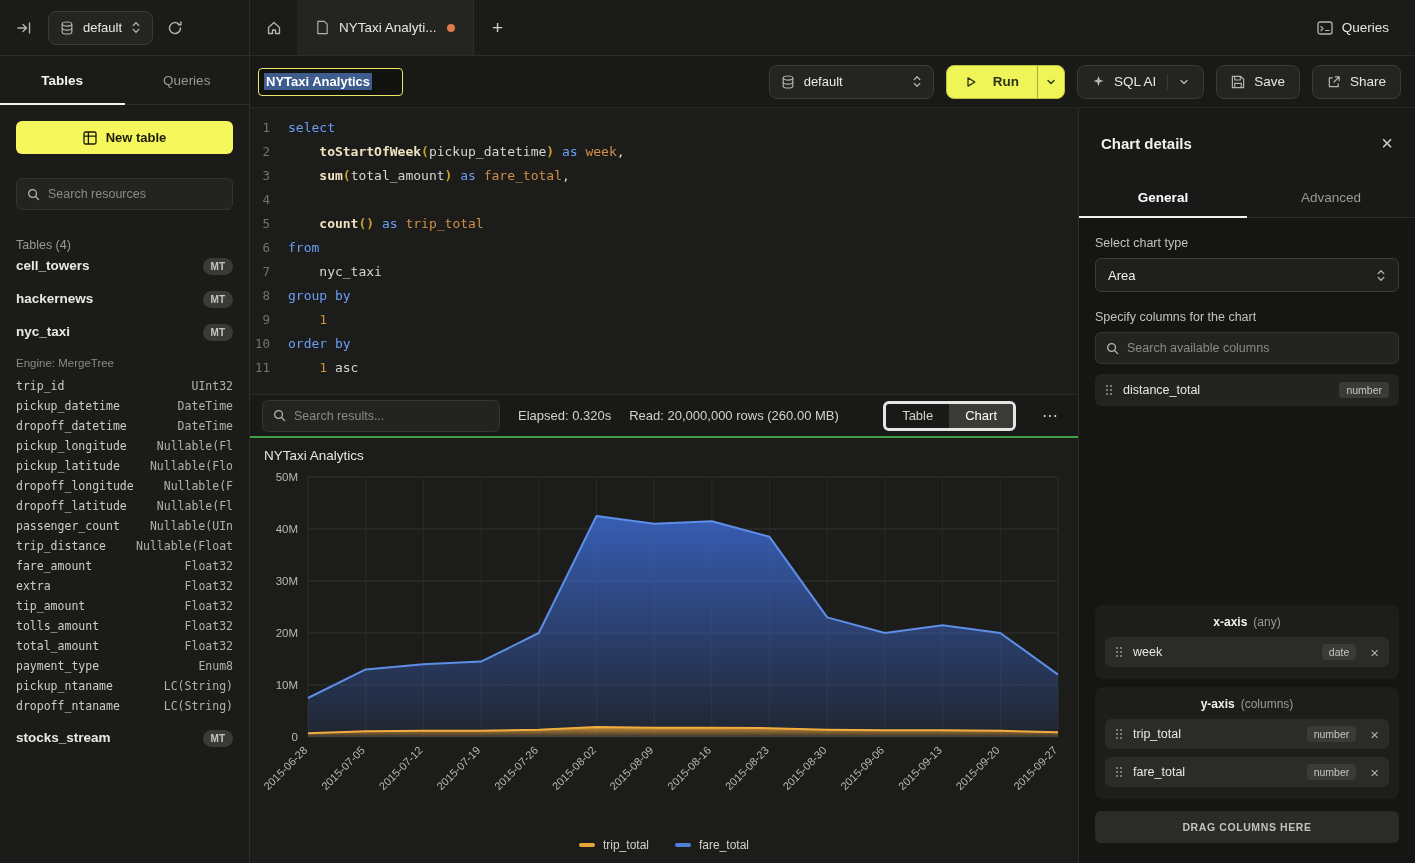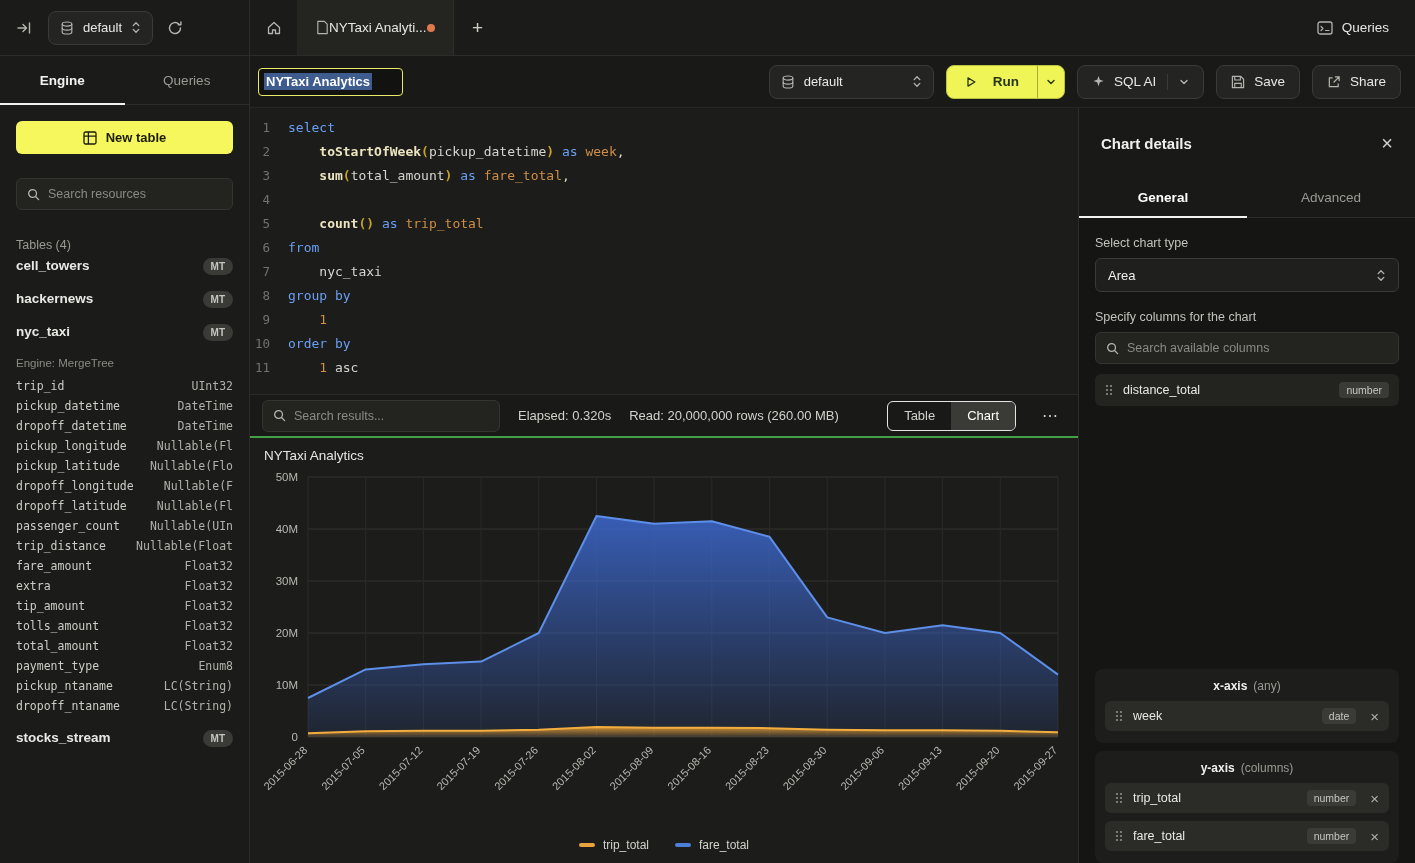--- a/index.html
+++ b/index.html
@@ -11,21 +11,21 @@
   
   .topbar{height:56px;display:flex;align-items:stretch;background:#1b1b19;border-bottom:1px solid #2c2c29}
   .tb-left{flex:0 0 250px;display:flex;align-items:center;border-right:1px solid #2c2c29}
   .collapse-btn{margin-left:16px;cursor:pointer}
   .db-pill{display:flex;align-items:center;gap:9px;background:#242422;border:1px solid #3a3a36;
     border-radius:8px;height:34px;padding:0 11px;color:#e8e8e4;font-size:13px;cursor:pointer}
   .tb-left .db-pill{margin-left:16px}
   .refresh-btn{margin-left:14px;cursor:pointer}
   .tb-tabs{display:flex;align-items:stretch}
   .home-tab{width:48px;display:flex;align-items:center;justify-content:center;cursor:pointer;border-right:1px solid #262624}
-  .editor-tab{display:flex;align-items:center;padding:0 18px;background:#242421;
+  .editor-tab{display:flex;align-items:center;gap:10px;padding:0 18px;background:#242421;
     border-right:1px solid #2e2e2b;color:#ececе8;font-size:13.5px;cursor:pointer}
   .tab-dot{width:8px;height:8px;border-radius:50%;background:#e07a4e}
   .plus-tab{width:48px;display:flex;align-items:center;justify-content:center;color:#cfcfc9;font-size:19px;cursor:pointer}
   .tb-spacer{flex:1}
   .queries-btn{display:flex;align-items:center;gap:9px;color:#ececе8;font-size:13.5px;margin-right:26px;cursor:pointer}
   .icon-plus::before{content:"+"}
   .icon-dots::before{content:"\22EF"}
   .icon-close::before{content:"\D7"}
 
   
@@ -87,21 +87,21 @@
   .tk-pa{color:#c9a227;font-weight:bold}
   .tk-id{color:#d6d6d0}
   .tk-al{color:#cf8e47}
   .tk-pu{color:#d6d6d0}
 
   
   .results-bar{height:44px;flex:0 0 44px;display:flex;align-items:center;gap:18px;padding:0 12px;
     background:#191917;border-top:1px solid #2a2a27;border-bottom:2px solid #43a047}
   .res-search{width:238px;flex:0 0 238px}
   .res-meta{color:#d2d2cc;font-size:13px;white-space:nowrap}
-  .view-toggle{margin-left:auto;display:flex;border:1px solid #e5e5e5;border-radius:6px;overflow:hidden;height:30px}
+  .view-toggle{margin-left:auto;display:flex;border:3px solid #e5e5e5;border-radius:6px;overflow:hidden;height:30px}
   .view-seg{display:flex;align-items:center;padding:0 16px;color:#d2d2cc;font-size:13px;cursor:pointer}
   .view-seg.active{background:#3a3a36;color:#fff}
   .res-dots{color:#d2d2cc;font-size:16px;padding:0 8px;cursor:pointer}
 
   
   .chart-section{flex:1;display:flex;flex-direction:column;min-height:0;background:#1c1c1a}
   .chart-title{padding:10px 0 0 14px;color:#e6e6e2;font-size:13.5px;flex:0 0 27px}
   .chart-svg{width:828px;height:362px;flex:0 0 362px}
   .chart-svg text{font-family:"Liberation Sans",sans-serif}
   .chart-legend{flex:1;display:flex;align-items:center;justify-content:center;gap:26px}
@@ -202,21 +202,21 @@
     </span>
     <span>Queries</span>
   </div>
 </div>
 
 <div class="app">
 
   <div class="sidebar">
     <div class="side-tabs">
       <div class="side-tab active">
-          <span>Engine</span>
+          <span>Tables</span>
         </div>
       <div class="side-tab">
           <span>Queries</span>
         </div>
     </div>
     <div class="new-table-btn">
       <span class="icon">
         <svg width="14" height="14" viewBox="0 0 14 14">
             <rect x="1" y="1" width="12" height="12" rx="1.5" fill="none" stroke="currentColor" stroke-width="1.3"></rect>
             <path d="M1 5.2h12M5.4 1v12" stroke="currentColor" stroke-width="1.3"></path>
@@ -652,17 +652,18 @@
                         <circle cx="6" cy="10" r="1.1"></circle>
                       </g>
                     </svg>
                   </span>
                   <span class="pill-name">fare_total</span>
                   <span class="type-badge">number</span>
                   <span class="pill-x icon-close"></span>
                 </div>
               </div>
           </div>
+          <div class="drop-zone">DRAG COLUMNS HERE</div>
         </div>
       </div>
     </div>
   </div>
 </div>
 
 </body></html>

